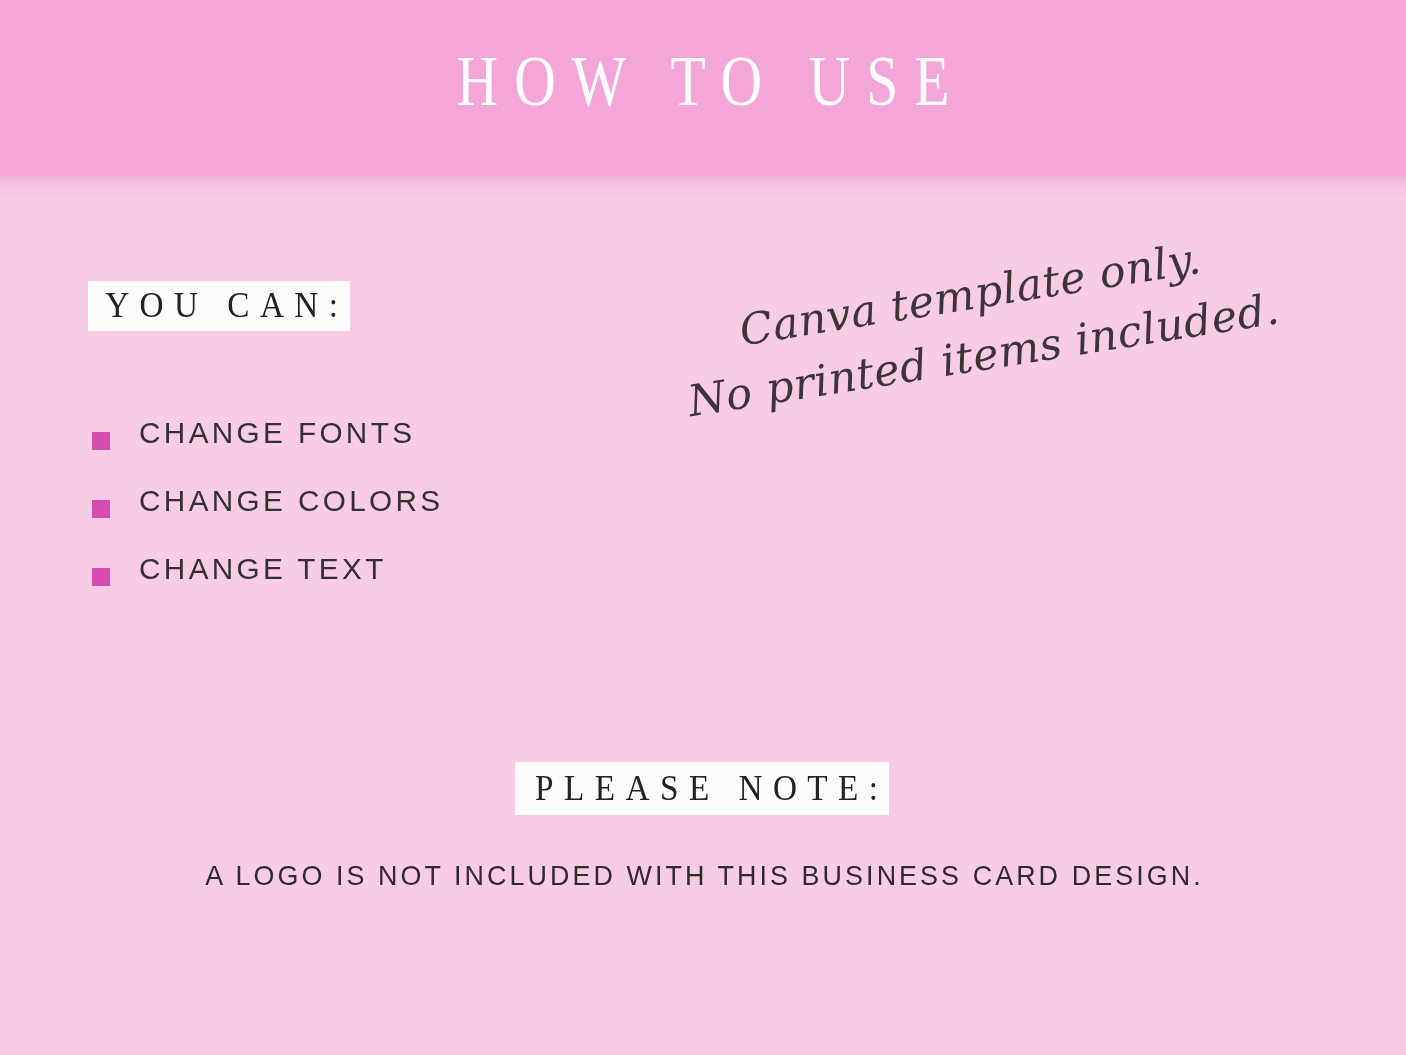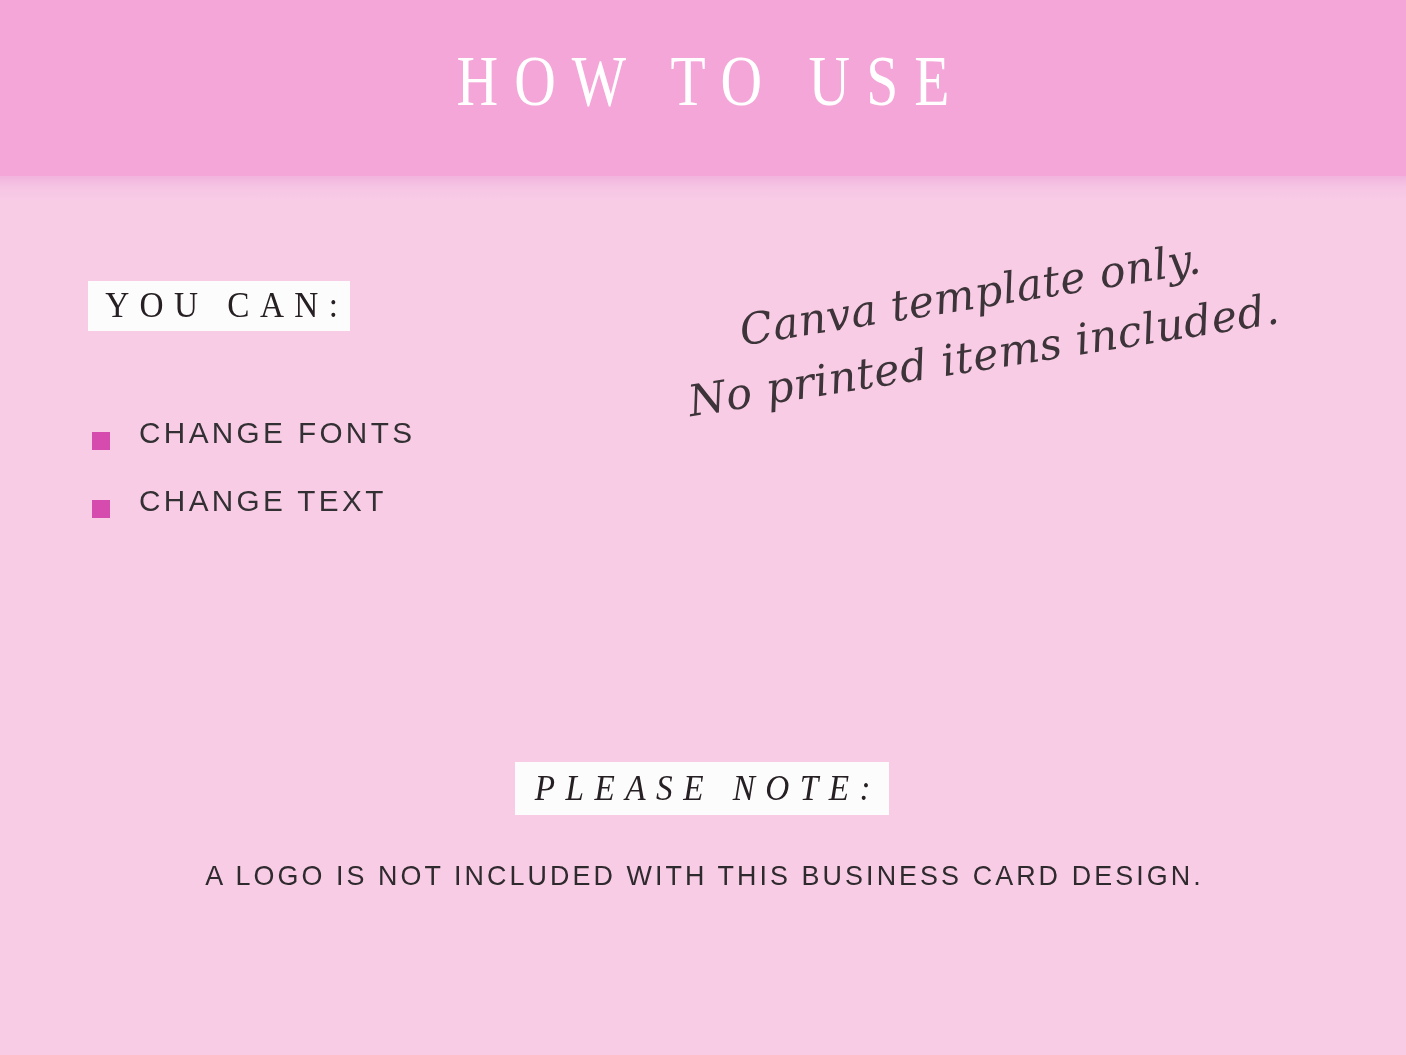--- a/index.html
+++ b/index.html
@@ -138,21 +138,20 @@
   .script-line.line2 {
     margin-left: -62px;
   }
 
   
   #please-note-box {
     left: 515px;
     top: 762px;
     width: 374px;
     height: 53px;
-    font-style: italic;
   }
   #please-note-box .label-text {
     font-size: 35px;
     letter-spacing: 11px;
     text-indent: 11px;
     transform: scaleX(0.95);
   }
 
   
   .bottom-note {
@@ -185,20 +184,24 @@
     <span class="label-text">YOU CAN:</span>
   </div>
 
   <div class="bullet-list">
     <div class="bullet-row">
       <span class="bullet-square"></span>
       <span class="bullet-label">CHANGE FONTS</span>
     </div>
     <div class="bullet-row">
       <span class="bullet-square"></span>
+      <span class="bullet-label">CHANGE COLORS</span>
+    </div>
+    <div class="bullet-row">
+      <span class="bullet-square"></span>
       <span class="bullet-label">CHANGE TEXT</span>
     </div>
   </div>
 
   <div class="script-note">
     <span class="script-line line1">Canva template only.</span>
     <span class="script-line line2">No printed items included.</span>
   </div>
 
   <div class="label-box" id="please-note-box">

